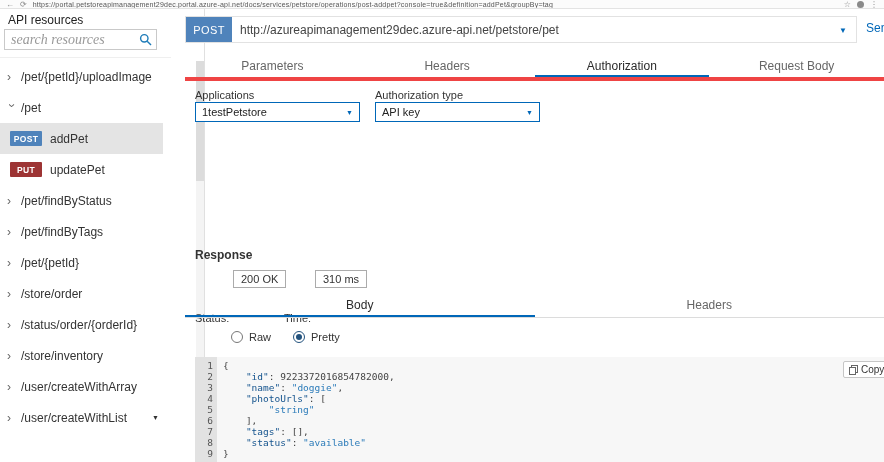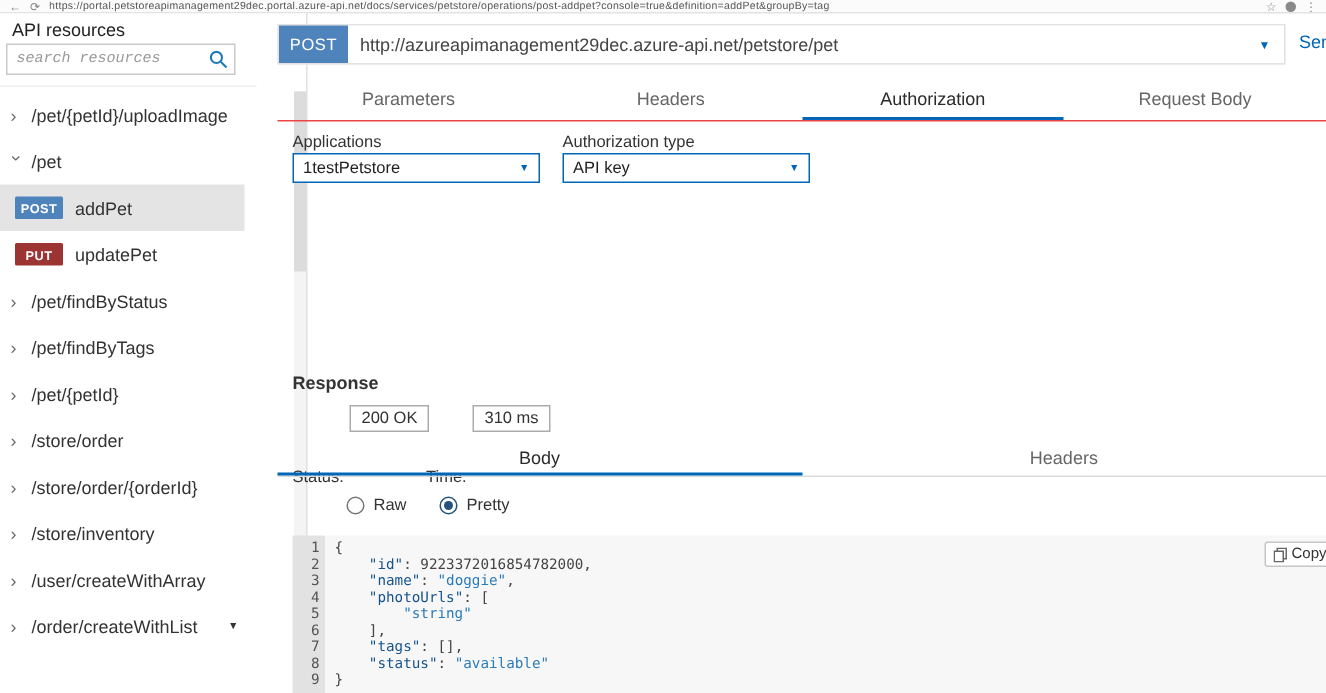--- a/index.html
+++ b/index.html
@@ -13,22 +13,22 @@
   .burl { flex:1; white-space:nowrap; overflow:hidden; color:#555; letter-spacing:.2px; }
   .bicon { color:#888; font-size:8px; line-height:9px; }
   .avatar { width:7px; height:7px; border-radius:50%; background:#8a8a8a; display:inline-block; }
 
   
   .sidebar { position:absolute; top:9px; left:0; width:205px; height:453px; background:#fff;
     border-right:1px solid #e0e0e0; }
   .sb-title { position:absolute; top:4px; left:8px; font-size:12px; color:#222; }
   .search-box { position:absolute; top:20px; left:4px; width:153px; height:21px; border:1px solid #c9c9c9;
     background:#fff; display:flex; align-items:center; }
-  .search-input { flex:1; border:0; outline:none; font-size:10px; padding:0 2px 0 6px; min-width:0;
-    font-family:Liberation Mono, monospace; color:#333; background:transparent; }
+  .search-input { flex:1; border:0; outline:none; font-size:14px; padding:0 2px 0 6px; min-width:0;
+    font-family:Liberation Serif, serif; color:#333; background:transparent; }
   .search-input::placeholder { color:#999; font-style:italic; }
   .search-box svg { margin-right:4px; flex:0 0 auto; }
   .sb-sep { position:absolute; top:48px; left:0; width:171px; border-top:1px solid #efefef; }
   .sb-list { position:absolute; top:52px; left:0; width:163px; }
   .sb-row { height:31px; display:flex; align-items:center; padding-left:7px; font-size:12px; color:#333;
     cursor:pointer; white-space:nowrap; }
   .sb-row.sel { background:var(--selected-row,#e4e4e4); }
   .chev { display:inline-block; width:9px; font-size:12px; color:#666; margin-right:5px; line-height:1; }
   .chev.open { transform:rotate(90deg); }
   .sb-row.op { padding-left:10px; }
@@ -48,21 +48,21 @@
   .url-wrap { position:relative; flex:1; }
   .url-input { width:100%; height:100%; border:0; outline:none; background:#fff; font-size:12px; color:#444;
     padding:0 26px 0 8px; font-family:"Liberation Sans", sans-serif; }
   .url-caret { position:absolute; right:9px; top:50%; transform:translateY(-50%); font-size:8px;
     color:var(--accent,#0067b8); pointer-events:none; }
   .send-link { position:absolute; left:866px; top:21px; font-size:12px; color:var(--accent,#0067b8);
     cursor:pointer; white-space:nowrap; }
 
   
   .req-tabs { position:absolute; left:185px; top:54px; width:699px; height:27px; display:flex;
-    border-bottom:1px solid #ef4444; }
+    border-bottom:4px solid #ef4444; }
   .tab { flex:1; text-align:center; font-size:12px; color:#666; line-height:25px; cursor:pointer; }
   .tab.selected { color:#2b2b2b; border-bottom:2px solid var(--accent,#0067b8); }
 
   
   .fld-label { position:absolute; font-size:11px; color:#333; }
   .select { position:absolute; width:165px; height:20px; border:1px solid var(--accent,#0067b8); background:#fff;
     display:flex; align-items:center; justify-content:space-between; padding:0 6px; font-size:11px; color:#222;
     cursor:pointer; }
   .sel-caret { font-size:7px; color:var(--accent,#0067b8); }
 
@@ -150,33 +150,33 @@
         <div class="sb-row">
           <span class="chev">›</span>
           <span class="sb-label">/pet/{petId}</span>
         </div>
         <div class="sb-row">
           <span class="chev">›</span>
           <span class="sb-label">/store/order</span>
         </div>
         <div class="sb-row">
           <span class="chev">›</span>
-          <span class="sb-label">/store/order/{orderId}</span>
+          <span class="sb-label">/status/order/{orderId}</span>
         </div>
         <div class="sb-row">
           <span class="chev">›</span>
           <span class="sb-label">/store/inventory</span>
         </div>
         <div class="sb-row">
           <span class="chev">›</span>
           <span class="sb-label">/user/createWithArray</span>
         </div>
         <div class="sb-row">
           <span class="chev">›</span>
-          <span class="sb-label">/order/createWithList</span>
+          <span class="sb-label">/user/createWithList</span>
           <span class="trail-caret">▼</span>
         </div>
       </div>
     <div class="sb-scrollbar">
       <div class="thumb"></div>
     </div>
   </aside>
 
   <div>
 

